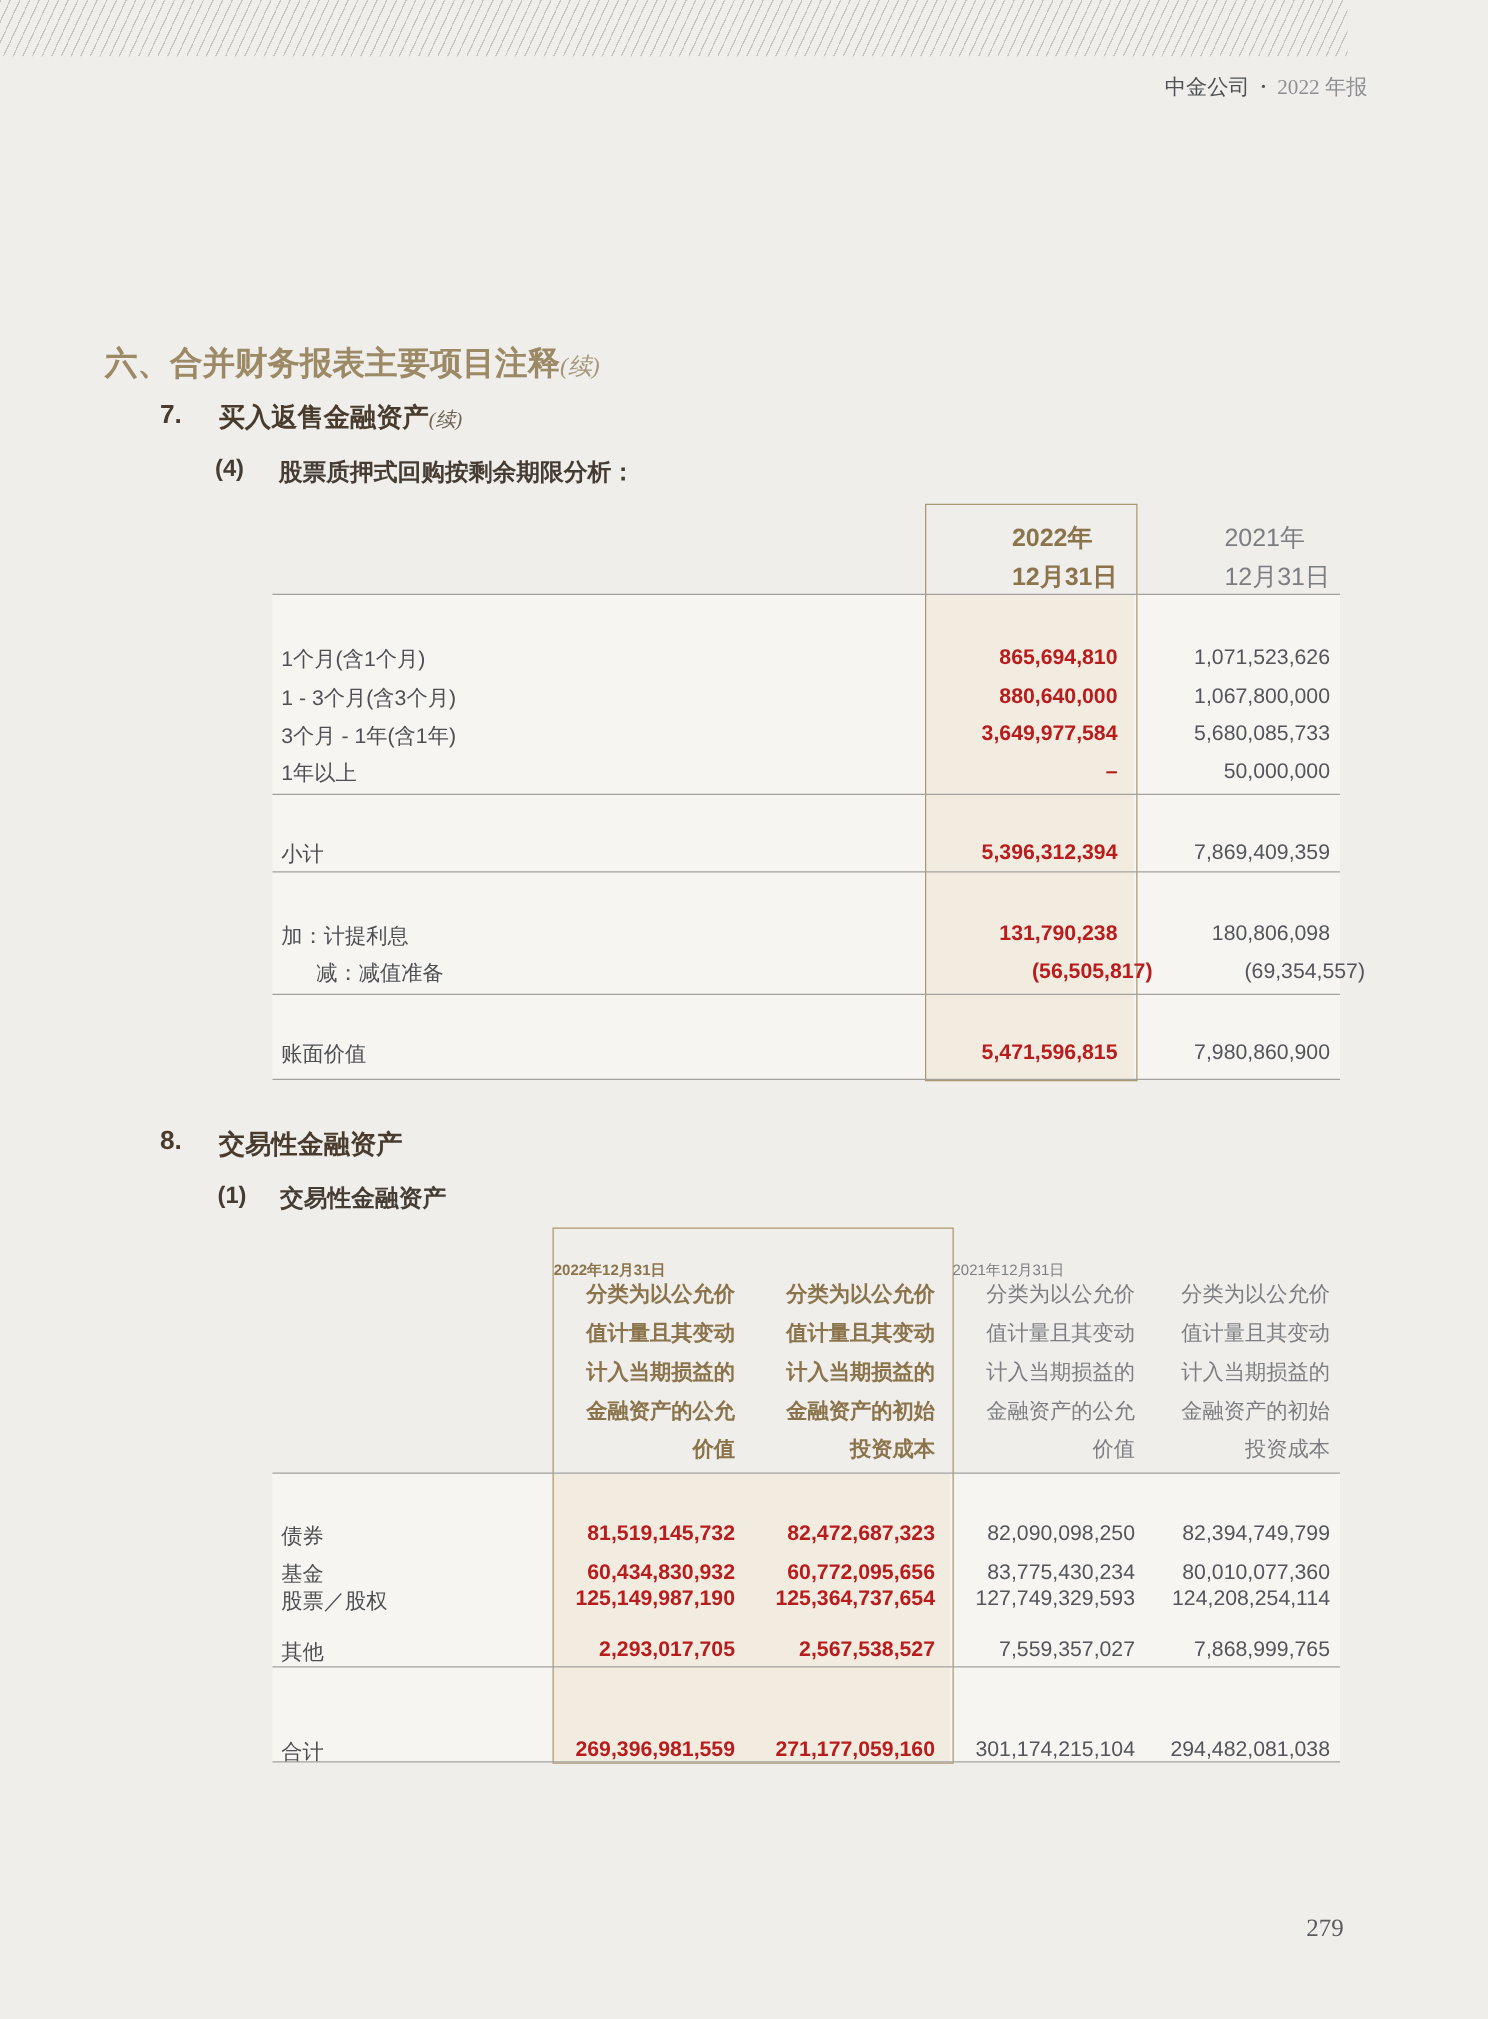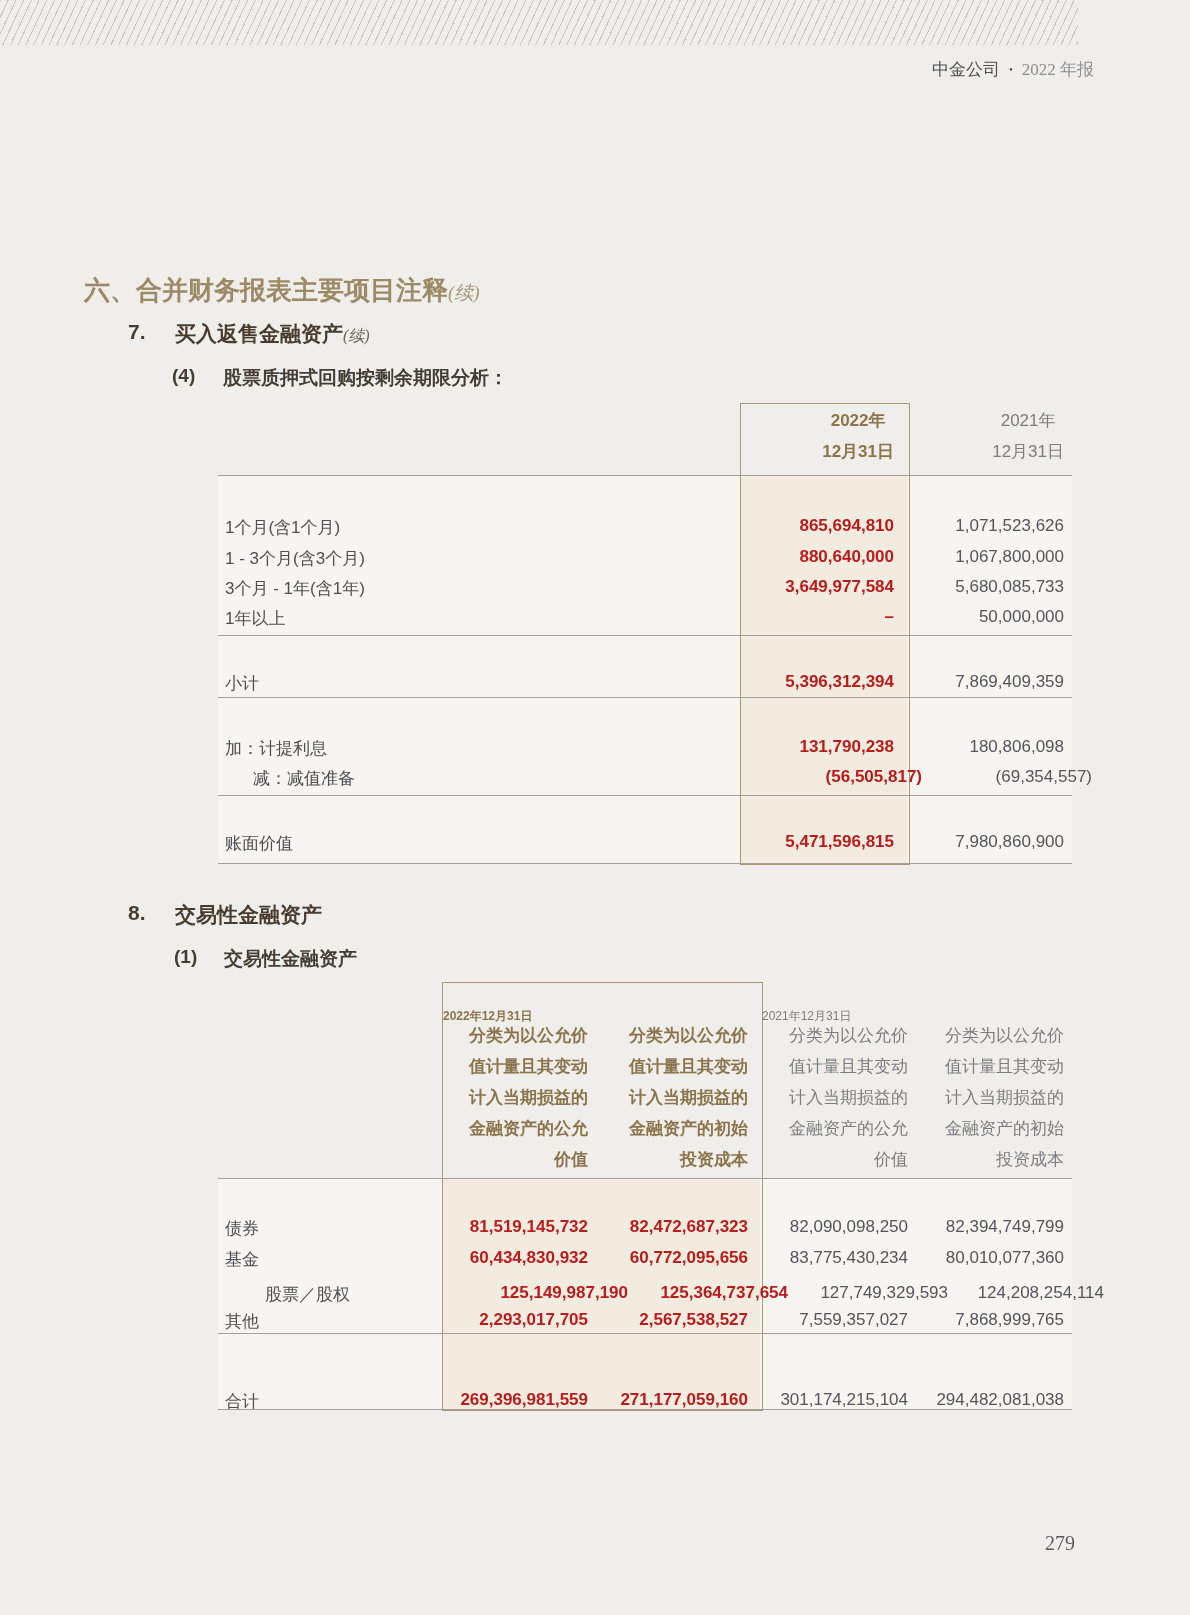--- a/index.html
+++ b/index.html
@@ -33,21 +33,21 @@
   .box{position:absolute;border:1px solid #ab9870;}
   .fill{position:absolute;background:#f2ece0;}
   .row{position:absolute;left:0;width:854px;height:22px;white-space:nowrap;}
   .row .lbl{position:absolute;left:7px;color:#4e4f52;}
   .num2022{position:absolute;text-align:right;font-weight:bold;color:#b91c1c;}
   .num2021{position:absolute;text-align:right;color:#54555a;}
 
   
   .t1 .num2022{right:178px;}
   .t1 .num2021{right:8px;}
-  .t1h{position:absolute;top:2px;text-align:center;line-height:31px;font-size:17px;white-space:nowrap;}
+  .t1h{position:absolute;top:13px;text-align:left;line-height:31px;font-size:20px;white-space:nowrap;}
   .t1h.y2022{right:178px;font-weight:bold;color:#8b744c;}
   .t1h.y2021{right:8px;color:#7c7d80;}
 
   
   .gh{position:absolute;top:26px;text-align:left;font-size:12px;white-space:nowrap;}
   .gh.y2022{left:225px;width:319px;font-weight:bold;color:#8b744c;}
   .gh.y2021{left:544px;width:310px;color:#7c7d80;}
   .colh{position:absolute;top:38px;text-align:right;line-height:31px;font-size:17px;white-space:nowrap;}
   .colh.b{font-weight:bold;color:#8b744c;}
   .colh.g{color:#7c7d80;}
@@ -197,21 +197,21 @@
       <span class="num2021 c3">82,090,098,250</span>
       <span class="num2021 c4">82,394,749,799</span>
     </div>
     <div class="row" style="top:266px;">
       <span class="lbl">基金</span>
       <span class="num2022 c1">60,434,830,932</span>
       <span class="num2022 c2">60,772,095,656</span>
       <span class="num2021 c3">83,775,430,234</span>
       <span class="num2021 c4">80,010,077,360</span>
     </div>
-    <div class="row" style="top:301px;margin-left:40px;">
+    <div class="row" style="top:287px;">
       <span class="lbl">股票／股权</span>
       <span class="num2022 c1">125,149,987,190</span>
       <span class="num2022 c2">125,364,737,654</span>
       <span class="num2021 c3">127,749,329,593</span>
       <span class="num2021 c4">124,208,254,114</span>
     </div>
     <div class="row" style="top:328px;">
       <span class="lbl">其他</span>
       <span class="num2022 c1">2,293,017,705</span>
       <span class="num2022 c2">2,567,538,527</span>

